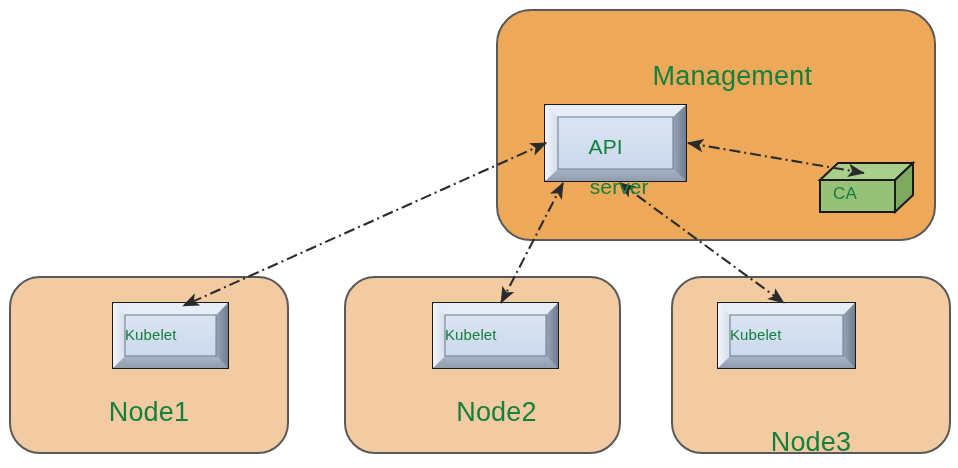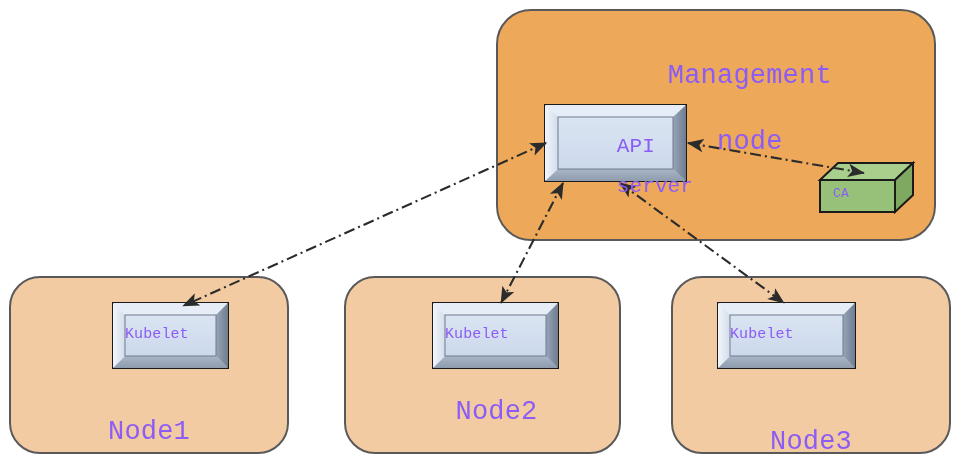--- a/index.html
+++ b/index.html
@@ -17,22 +17,22 @@
   }
   svg.layer {
     position: absolute;
     left: 0;
     top: 0;
     width: 958px;
     height: 468px;
   }
   .lbl {
     position: absolute;
-    color: #8b5cf6;
-    font-family: Liberation Mono, monospace;
+    color: #15803d;
+    font-family: Liberation Sans, sans-serif;
     white-space: pre;
     pointer-events: none;
   }
   .mgmt-title {
     width: 440px;
     left: 497px;
     top: 27px;
     text-align: center;
     font-size: 27px;
     line-height: 33px;
@@ -48,21 +48,21 @@
   .api-label {
     left: 566px;
     top: 117px;
     font-size: 21px;
     line-height: 20px;
     letter-spacing: 0.1px;
   }
   .ca-label {
     left: 833px;
     top: 184px;
-    font-size: 13px;
+    font-size: 17px;
     line-height: 20px;
     letter-spacing: 0.3px;
   }
   .kubelet-label {
     font-size: 15px;
     line-height: 18px;
     text-align: left;
     letter-spacing: 0.1px;
   }
 </style>
@@ -160,31 +160,30 @@
     <g stroke="#2b2b2b" stroke-width="2.1" fill="none" stroke-dasharray="11 4 2 4" marker-start="url(#arrowTail)" marker-end="url(#arrowHead)">
       <line x1="546" y1="143" x2="183" y2="306"></line>
       <line x1="563" y1="183" x2="501" y2="303"></line>
       <line x1="620" y1="183" x2="784" y2="303"></line>
       <line x1="688" y1="143" x2="864" y2="173"></line>
     </g>
   </svg>
 
   <div class="lbl mgmt-title">
     <span>Management</span><br>
-    <span>node</span>
   </div>
 
   <div class="lbl api-label">
     <span>API</span><br>
     <span>server</span>
   </div>
 
   <div class="lbl ca-label">CA</div>
 
-  <div class="lbl node-title" style="left:10px; top:396px; width:278px;margin-top:20px;">Node1</div>
+  <div class="lbl node-title" style="left:10px; top:396px; width:278px;">Node1</div>
   <div class="lbl node-title" style="left:345px; top:396px; width:303px;">Node2</div>
   <div class="lbl node-title" style="left:672px; top:396px; width:278px;margin-top:30px;">Node3</div>
 
   <div class="lbl kubelet-label" style="left:125px; top:326px; width:91px;">Kubelet</div>
   <div class="lbl kubelet-label" style="left:445px; top:326px; width:101px;">Kubelet</div>
   <div class="lbl kubelet-label" style="left:730px; top:326px; width:113px;">Kubelet</div>
 
 </div>
 
 </body></html>

